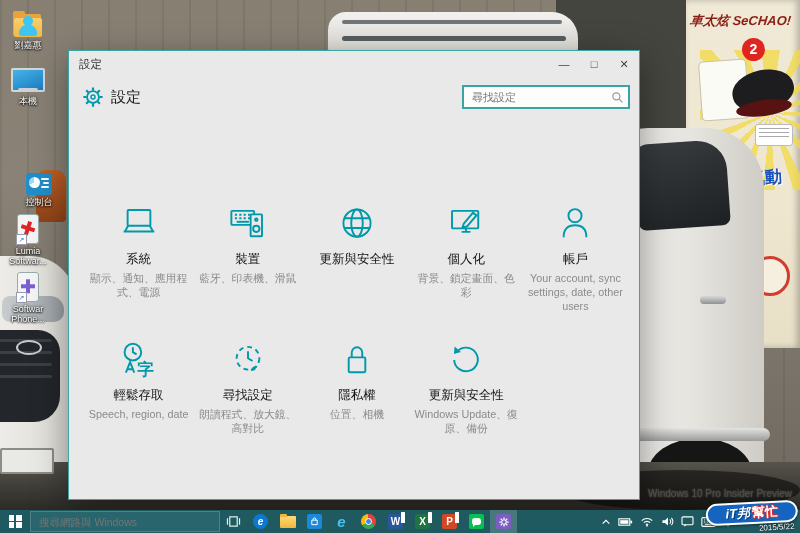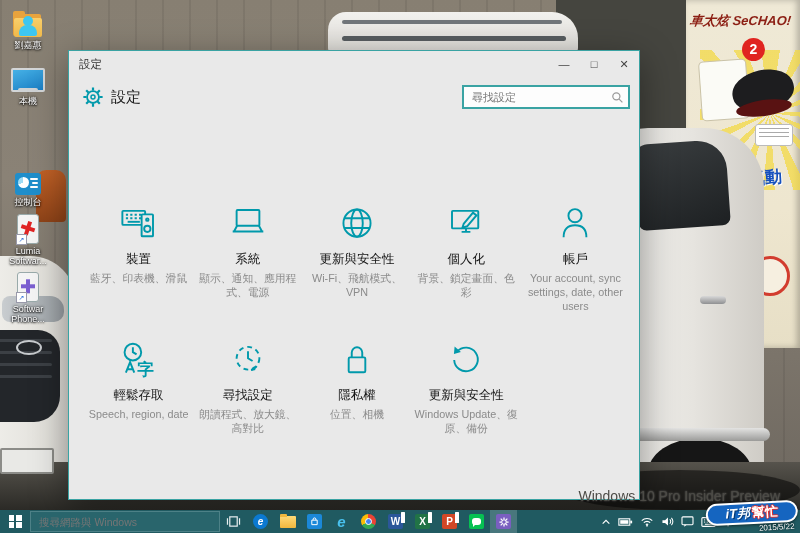--- a/index.html
+++ b/index.html
@@ -106,21 +106,21 @@
   .wsearch svg{position:absolute;right:6px;top:6px;}
   .tiles{position:absolute;left:18px;right:12px;top:146px;display:grid;
     grid-template-columns:repeat(5,1fr);column-gap:6px;row-gap:18px;}
   .tile{text-align:center;cursor:pointer;padding:2px 0;}
   .tile .ticon{height:46px;display:flex;align-items:flex-end;justify-content:center;}
   .tile .ttl{margin-top:6px;font-size:12.5px;color:#151515;}
   .tile .sub{margin-top:3px;font-size:10.8px;color:#8b8b8b;line-height:1.3;}
   .tsvg{stroke:#0099ab;fill:none;stroke-width:2.2;}
 
   
-  .oswm{right:20px;top:488px;font-size:14px;color:#4c4b46;text-shadow:0 0 2px rgba(255,255,255,.35);}
+  .oswm{right:8px;top:488px;font-size:10px;color:#4c4b46;text-shadow:0 0 2px rgba(255,255,255,.35);}
   .itbadge{right:2px;bottom:1px;width:92px;height:30px;transform:rotate(-3deg);z-index:60;}
   .itbadge .pill{position:absolute;inset:0 0 8px 0;background:#1565c0;border:2px solid #fff;border-radius:14px;
     box-shadow:0 1px 3px rgba(0,0,0,.5);display:flex;align-items:center;justify-content:center;gap:2px;}
   .itbadge .l{font-style:italic;font-weight:900;font-size:13px;color:#fff;text-shadow:1px 1px 0 #083a75;}
   .itbadge .r{font-weight:900;font-size:13px;color:#fff;
     text-shadow:-1px 0 0 #e03030,1px 0 0 #e03030,0 -1px 0 #e03030,0 1px 0 #e03030;}
   .itdate{position:absolute;right:4px;bottom:-1px;font-size:8px;color:#fff;text-shadow:0 0 2px #000;}
 
   
   .taskbar{left:0;bottom:0;width:800px;height:23px;background:#205a61;display:flex;align-items:stretch;z-index:50;}
@@ -214,21 +214,21 @@
     <div class="dicon">
         <div class="art" style="padding-bottom:2px;">
           <div style="position:relative;">
       <div class="pcmon"></div>
             <div class="pcstand"></div>
           </div>
         </div>
       <div class="lbl">本機</div>
       </div>
   </div>
-  <div class="abs" style="left:1px;top:161px;">
+  <div class="abs" style="left:1px;top:161px;padding-left:11px;">
     <div class="dicon">
         <div class="art">
           <div class="cpanel">
       <div class="pie"></div>
             <i style="top:5px;width:8px;"></i>
             <i style="top:9px;width:6px;"></i>
             <i style="top:13px;width:8px;"></i>
           </div>
         </div>
       <div class="lbl">控制台</div>
@@ -282,54 +282,53 @@
           <path d="M10 10l4 4" stroke="#9a9a9a" stroke-width="1.5"></path>
         </svg>
       </div>
     </div>
 
     <div class="tiles">
 
       <div class="tile">
         <div class="ticon">
           <svg width="42" height="42" viewBox="0 0 48 48" class="tsvg">
+            <rect x="11" y="8" width="26" height="18" rx="1"></rect>
+            <path d="M11.5 26 L8 32.5 M36.5 26 L40 32.5 M6.5 32.5 H41.5"></path>
+          </svg>
+          </div>
+        <div class="ttl">系統</div>
+        <div class="sub">顯示、通知、應用程式、電源</div>
+      </div>
+
+      <div class="tile">
+        <div class="ticon">
+          <svg width="42" height="42" viewBox="0 0 48 48" class="tsvg">
             <rect x="5" y="9" width="26" height="16" rx="1"></rect>
             <path d="M9 13.5h18" stroke-dasharray="2.5 2.5"></path>
               <path d="M9 17.5h18" stroke-dasharray="2.5 2.5"></path>
               <path d="M11 21.5h14"></path>
             <rect x="27" y="13" width="13" height="25" rx="1" fill="#e9e9e9"></rect>
             <circle cx="33.5" cy="29.5" r="3.6"></circle>
               <circle cx="33.5" cy="19" r="1.4"></circle>
           </svg>
           </div>
         <div class="ttl">裝置</div>
         <div class="sub">藍牙、印表機、滑鼠</div>
       </div>
 
       <div class="tile">
         <div class="ticon">
           <svg width="42" height="42" viewBox="0 0 48 48" class="tsvg">
-            <rect x="11" y="8" width="26" height="18" rx="1"></rect>
-            <path d="M11.5 26 L8 32.5 M36.5 26 L40 32.5 M6.5 32.5 H41.5"></path>
-          </svg>
-          </div>
-        <div class="ttl">系統</div>
-        <div class="sub">顯示、通知、應用程式、電源</div>
-      </div>
-
-      <div class="tile">
-        <div class="ticon">
-          <svg width="42" height="42" viewBox="0 0 48 48" class="tsvg">
             <circle cx="24" cy="23" r="15.5"></circle>
               <ellipse cx="24" cy="23" rx="6.6" ry="15.5"></ellipse>
             <path d="M10 17.5h28M10 28.5h28"></path>
           </svg>
           </div>
         <div class="ttl">更新與安全性</div>
-        <div class="sub">Wi-Fi、飛航模式、VPN</div>
       </div>
 
       <div class="tile">
         <div class="ticon">
           <svg width="42" height="42" viewBox="0 0 48 48" class="tsvg">
             <rect x="8" y="9" width="30" height="20" rx="1"></rect>
             <path d="M19 33h10M24 29v4"></path>
             <path d="M21.5 23.5 L32 11 l4 3.2 L25.5 26.5 l-5.6 1.8 z" fill="#e9e9e9"></path>
           </svg>
           </div>

